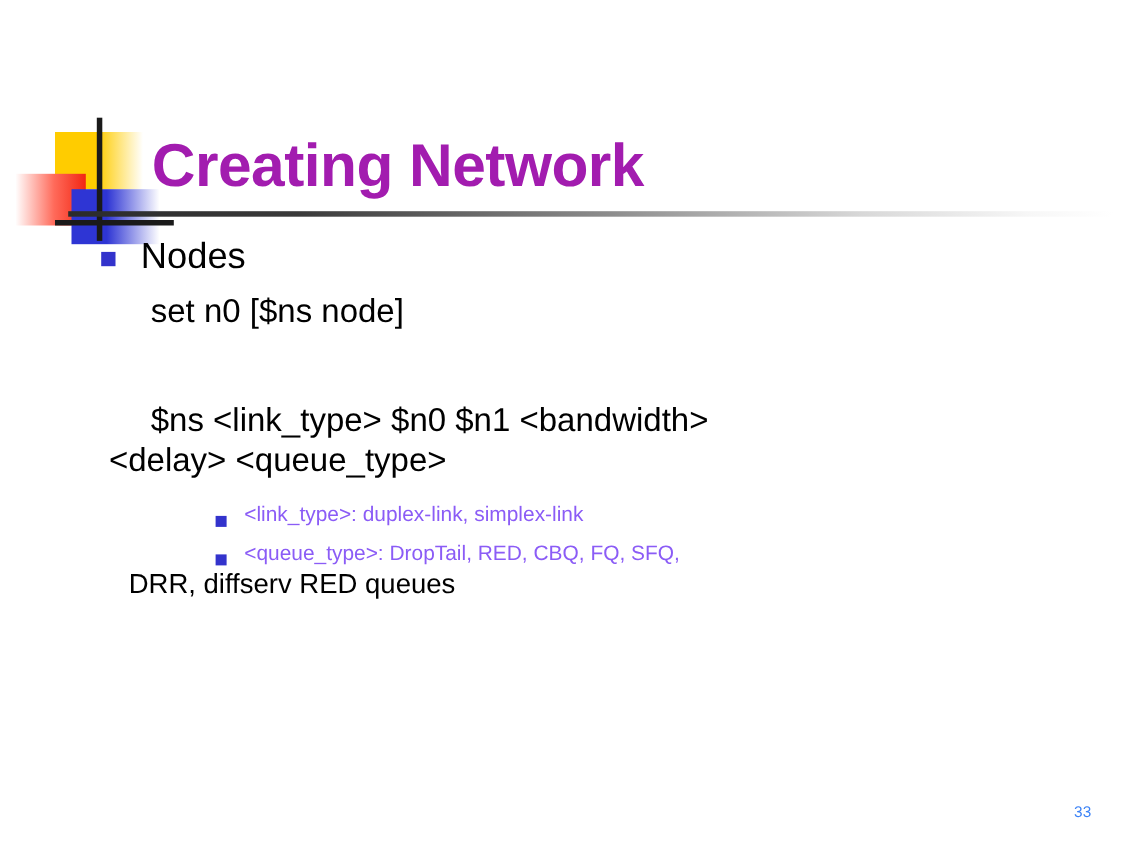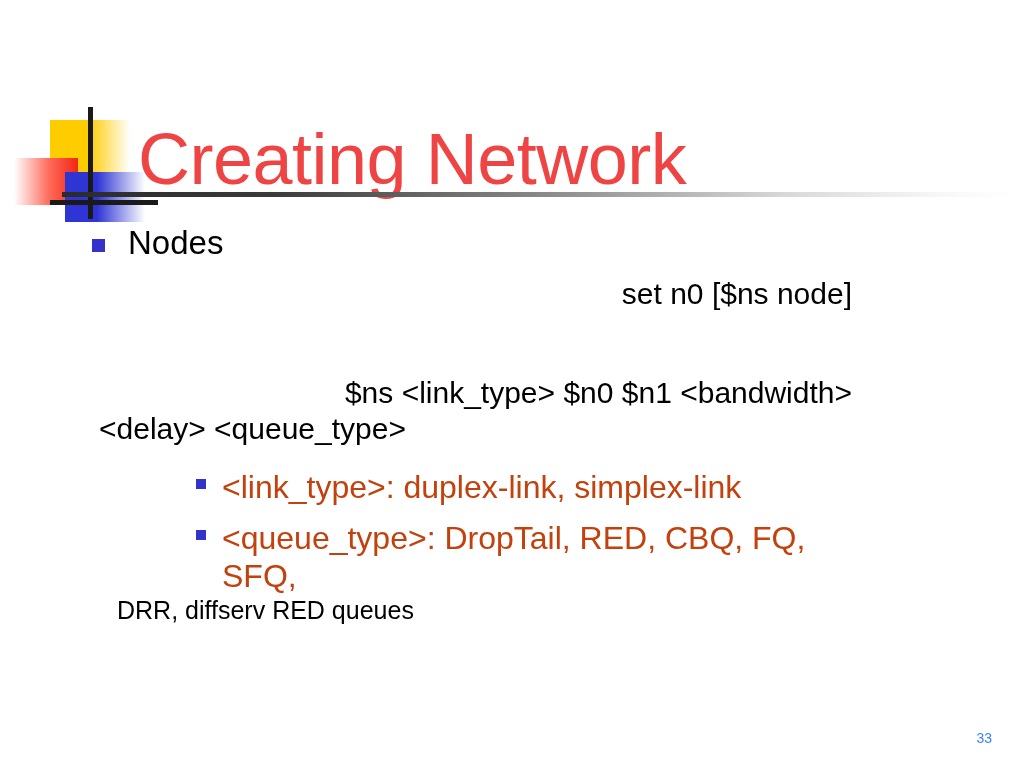--- a/index.html
+++ b/index.html
@@ -62,39 +62,40 @@
     width: 108px;
     height: 5px;
     background: #1a1a1a;
   }
 
   
   .title {
     position: absolute;
     left: 138px;
     top: 118px;
-    font-size: 72px;
-    color: #ef4444;
+    font-size: 55px;
+    color: #a21caf;
     letter-spacing: -0.5px;
     white-space: nowrap;
+    font-weight: bold;
   }
   .title-rule {
     position: absolute;
     left: 62px;
     top: 192px;
     width: 950px;
     height: 5px;
     background: linear-gradient(to right, #2b2b2b 0%, #3a3a3a 22%, #8d8d8d 52%, #d8d8d8 76%, #f7f7f7 92%, #ffffff 100%);
   }
 
   
   .body-area {
     position: absolute;
     left: 0;
-    top: 225px;
+    top: 215px;
     width: 852px;
   }
 
   .lvl1 {
     position: relative;
     padding-left: 128px;
     font-size: 33px;
     color: #000000;
     line-height: 1.12;
     margin-bottom: 2px;
@@ -106,34 +107,33 @@
     width: 13px;
     height: 13px;
     background: #3333CC;
   }
 
   .code {
     padding-left: 137px;
     font-size: 30px;
     color: #000000;
     line-height: 1.18;
-    text-align: right;
   }
   .code-wrap {
     padding-left: 99px;
     font-size: 30px;
     color: #000000;
     line-height: 1.18;
   }
 
   .lvl2 {
     position: relative;
     padding-left: 222px;
-    font-size: 32px;
-    color: #c2410c;
+    font-size: 19px;
+    color: #8b5cf6;
     line-height: 1.2;
   }
   .lvl2 .bullet-sm {
     position: absolute;
     left: 196px;
     top: 11px;
     width: 10px;
     height: 10px;
     background: #3333CC;
   }

